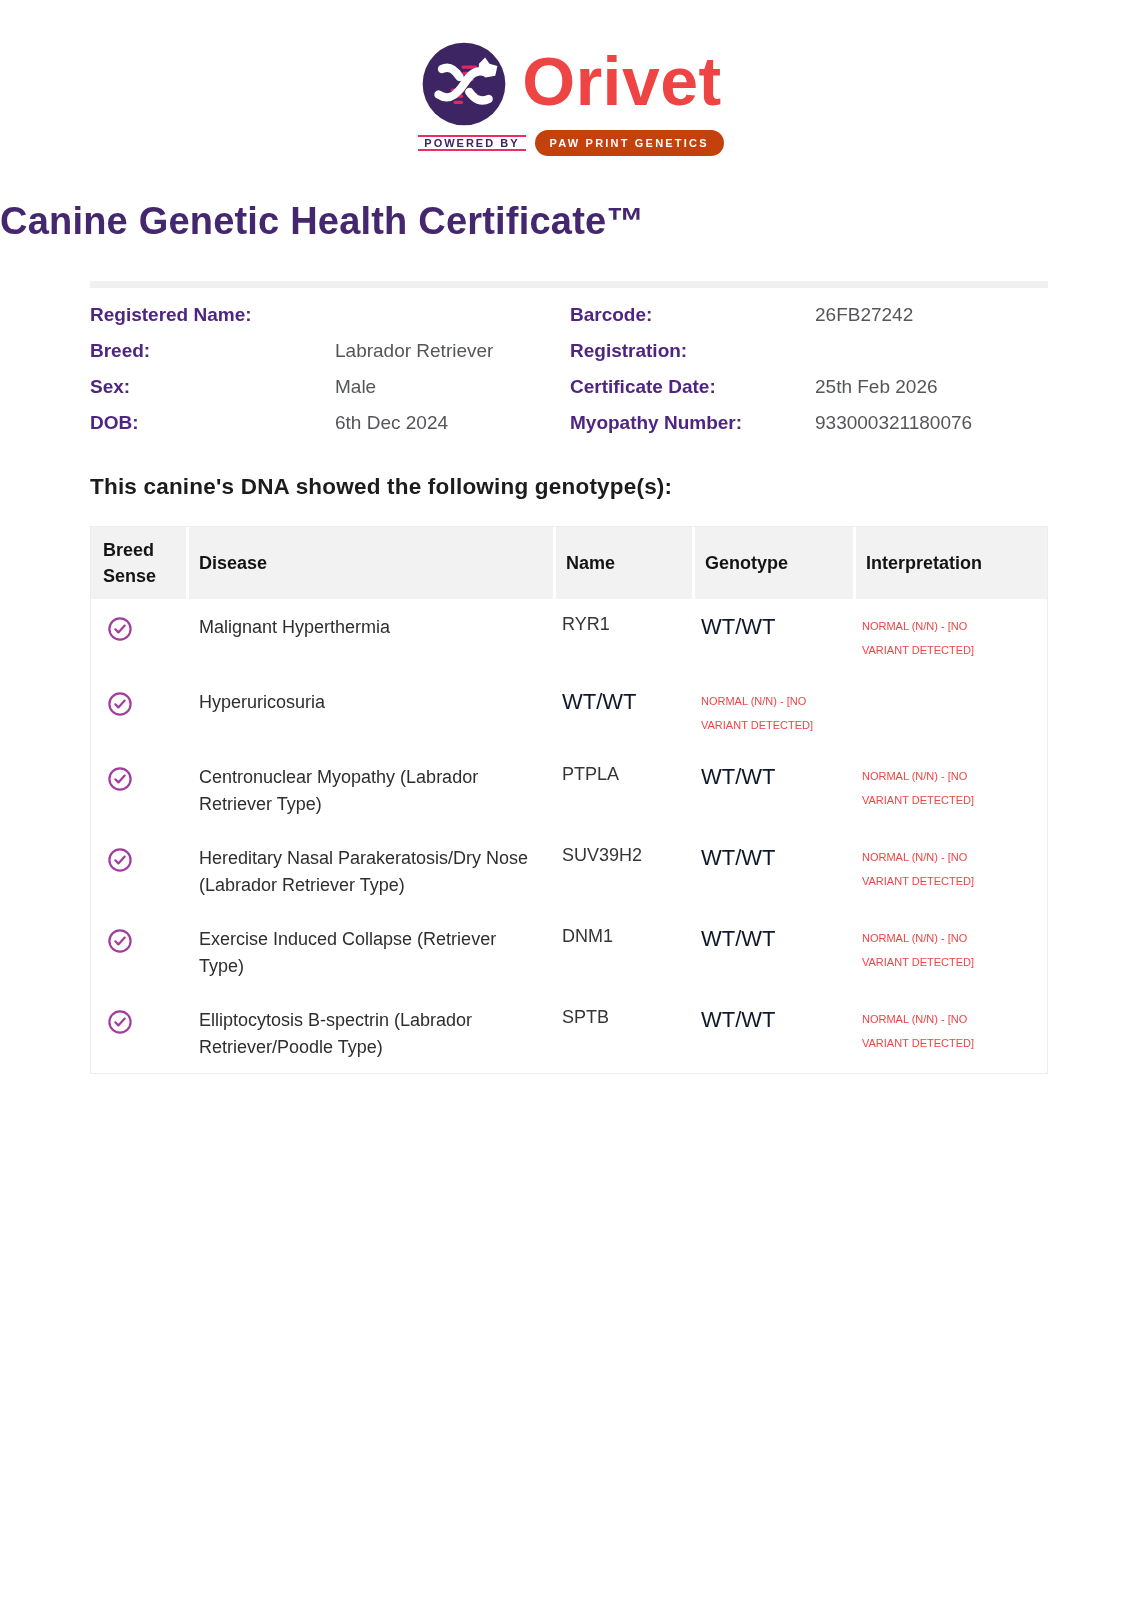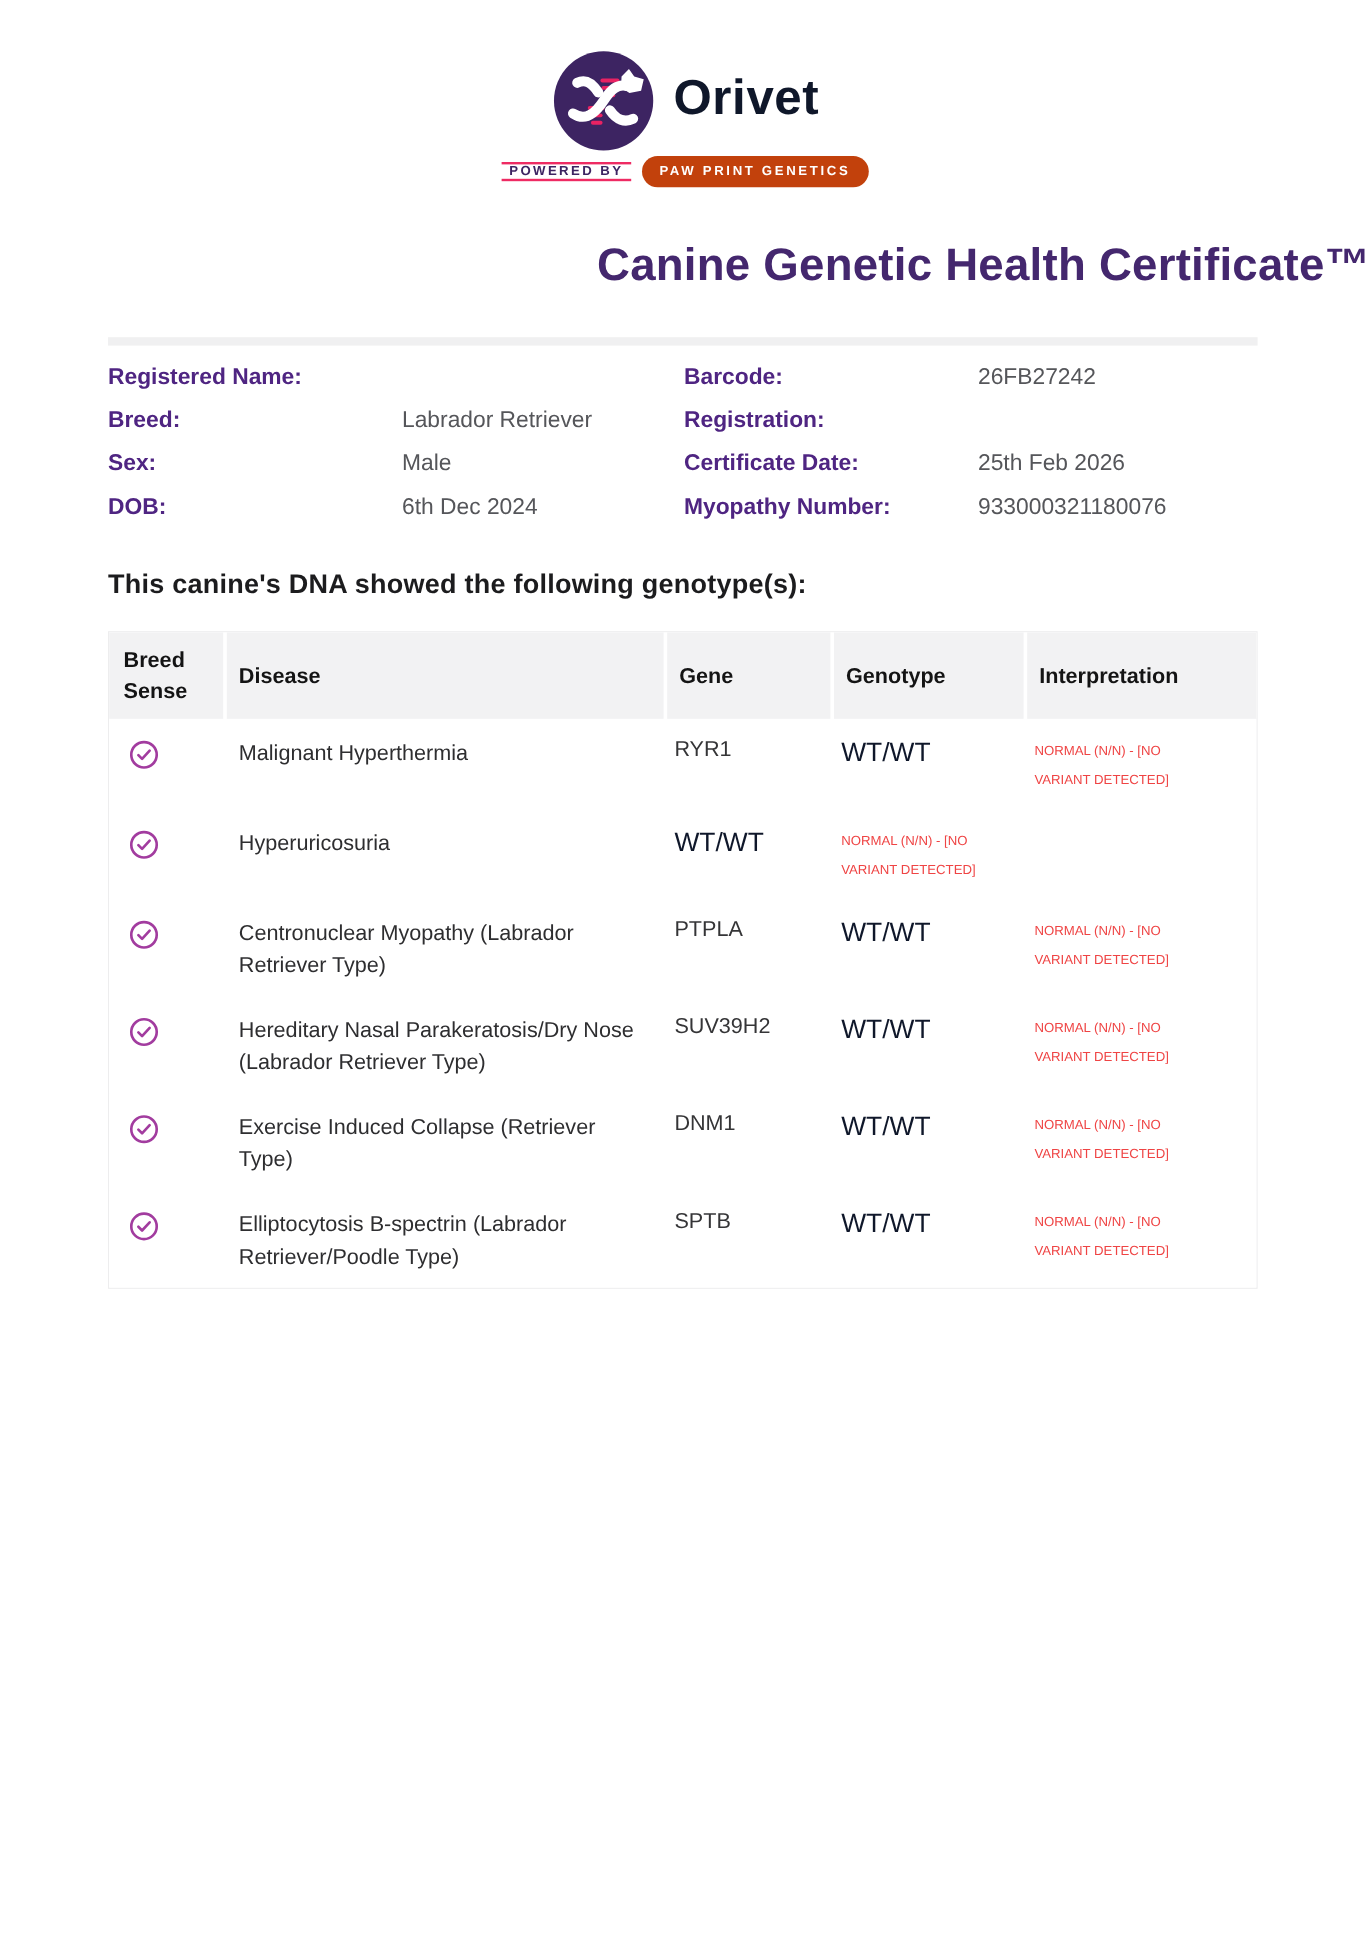--- a/index.html
+++ b/index.html
@@ -4,27 +4,27 @@
 <style>
   * { margin:0; padding:0; box-sizing:border-box; }
   html,body { background:#ffffff; }
   body { font-family:"Liberation Sans", sans-serif; }
   .page { width:1142px; height:1615px; background:#fff; position:relative; overflow:hidden; }
 
   
   .header { padding-top:40px; }
   .logo-row { display:flex; justify-content:center; align-items:center; gap:14px; }
   .logo-mark { width:88px; height:88px; display:block; }
-  .wordmark { font-size:41px; font-weight:bold; color:#0f172a; letter-spacing:0.5px; line-height:1; padding-bottom:6px; }
+  .wordmark { font-size:68px; font-weight:bold; color:#ef4444; letter-spacing:0.5px; line-height:1; padding-bottom:6px; }
   .powered-row { margin-top:2px; display:flex; justify-content:center; align-items:center; gap:9px; }
   .powered-by { border-top:2px solid #ee2b63; border-bottom:2px solid #ee2b63; padding:0 6px; font-size:11px; font-weight:bold; letter-spacing:2px; color:#3d2462; }
   .partner-pill { background:#c2410c; color:#ffffff; border-radius:999px; padding:7px 15px; font-size:11px; font-weight:bold; letter-spacing:2.2px; }
 
   
-  .title { margin-top:44px; text-align:right; font-size:38px; font-weight:bold; color:#44276e; letter-spacing:0.2px; }
+  .title { margin-top:44px; text-align:left; font-size:38px; font-weight:bold; color:#44276e; letter-spacing:0.2px; }
 
   
   .content { width:958px; margin-left:90px; }
 
   
   .info { margin-top:38px; }
   .info-topbar { height:7px; background:#f0f0f1; margin-bottom:9px; }
   .info-cols { display:flex; }
   .info-col-left { width:480px; }
   .info-col-right { flex:1; }
@@ -127,21 +127,21 @@
           </div>
       </div>
     </div>
 
     <div class="section-heading">This canine's DNA showed the following genotype(s):</div>
 
     <div class="gtable">
       <div class="g-row">
         <div class="th th-breedsense">Breed Sense</div>
         <div class="th">Disease</div>
-        <div class="th">Gene</div>
+        <div class="th">Name</div>
         <div class="th">Genotype</div>
         <div class="th">Interpretation</div>
       </div>
       <div>
 
       <div class="g-row body-row">
             <div class="cell cell-icon">
               <svg class="check-circle" viewBox="0 0 26 26">
                 <circle cx="13" cy="13" r="10.6" fill="none" stroke="#a23c9f" stroke-width="2.2"></circle>
                 <path d="M 8.3 13.3 l 3.1 3.1 l 6.3 -6.8" fill="none" stroke="#a23c9f" stroke-width="2.2" stroke-linecap="round" stroke-linejoin="round"></path>

